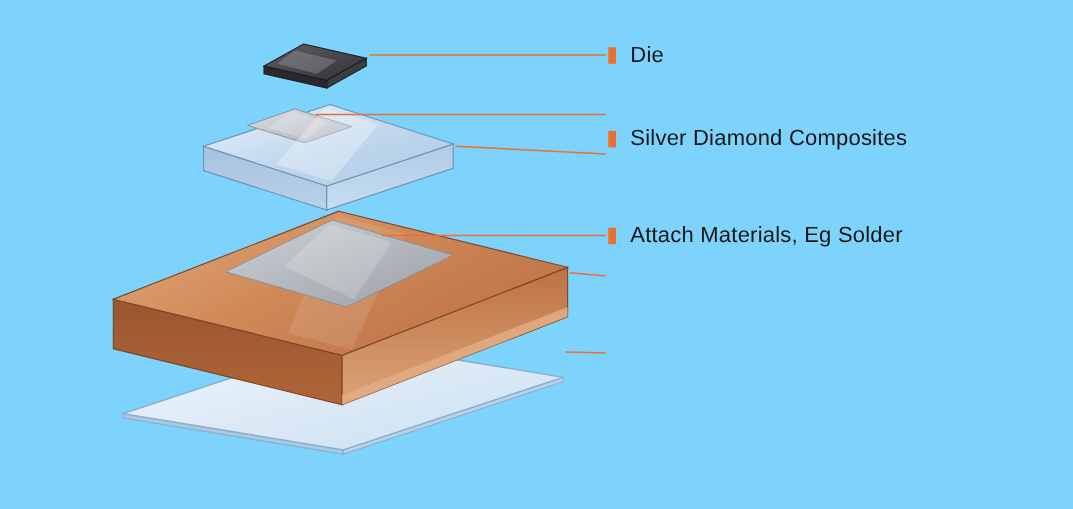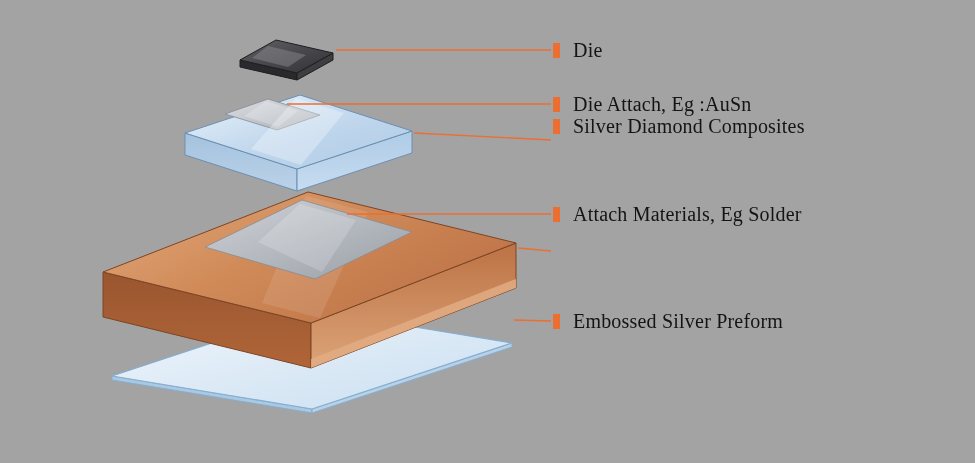--- a/index.html
+++ b/index.html
@@ -1,21 +1,21 @@
 <!DOCTYPE html>
 <html style="--accent: #ED6E31; --text: #141414;"><head>
 <meta charset="utf-8">
 <style>
   html, body { margin: 0; padding: 0; background: #ffffff; }
   .canvas {
     position: relative;
     width: 975px;
     height: 463px;
-    background: #a3a3a3;
-    font-family: Liberation Serif, serif;
+    background: #7dd3fc;
+    font-family: Liberation Sans, sans-serif;
     overflow: hidden;
   }
   .diagram-svg {
     position: absolute;
     left: 0; top: 0;
   }
   .label-row {
     position: absolute;
     left: 553px;
     height: 22px;
@@ -128,30 +128,22 @@
     <line class="leader" x1="414" y1="133" x2="551" y2="140"></line>
     <line class="leader" x1="347" y1="214" x2="551" y2="214"></line>
     <line class="leader" x1="518" y1="248" x2="551" y2="251"></line>
     <line class="leader" x1="514" y1="320" x2="551" y2="321"></line>
   </svg>
 
   <div class="label-row" style="top:39px">
     <span class="marker"></span>
     <span class="label-text">Die</span>
   </div>
-  <div class="label-row" style="top:93px">
-    <span class="marker"></span>
-    <span class="label-text">Die Attach, Eg :AuSn</span>
-  </div>
   <div class="label-row" style="top:115px">
     <span class="marker"></span>
     <span class="label-text">Silver Diamond Composites</span>
   </div>
   <div class="label-row" style="top:203px">
     <span class="marker"></span>
     <span class="label-text">Attach Materials, Eg Solder</span>
   </div>
-  <div class="label-row" style="top:310px">
-    <span class="marker"></span>
-    <span class="label-text">Embossed Silver Preform</span>
-  </div>
 
 </div>
 
 </body></html>

